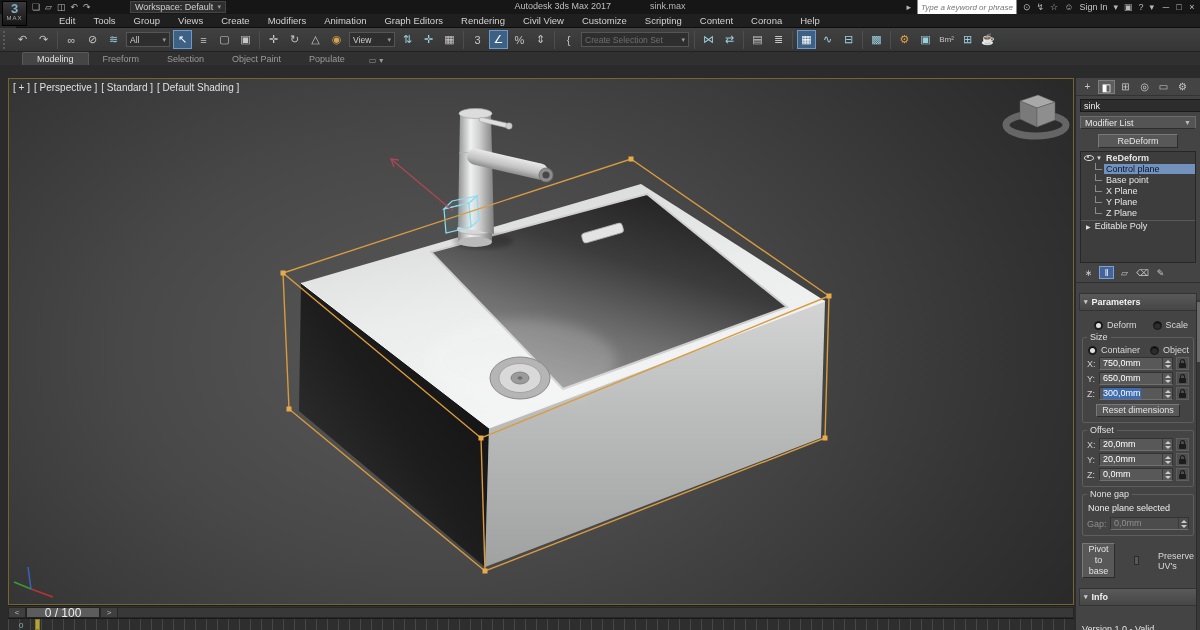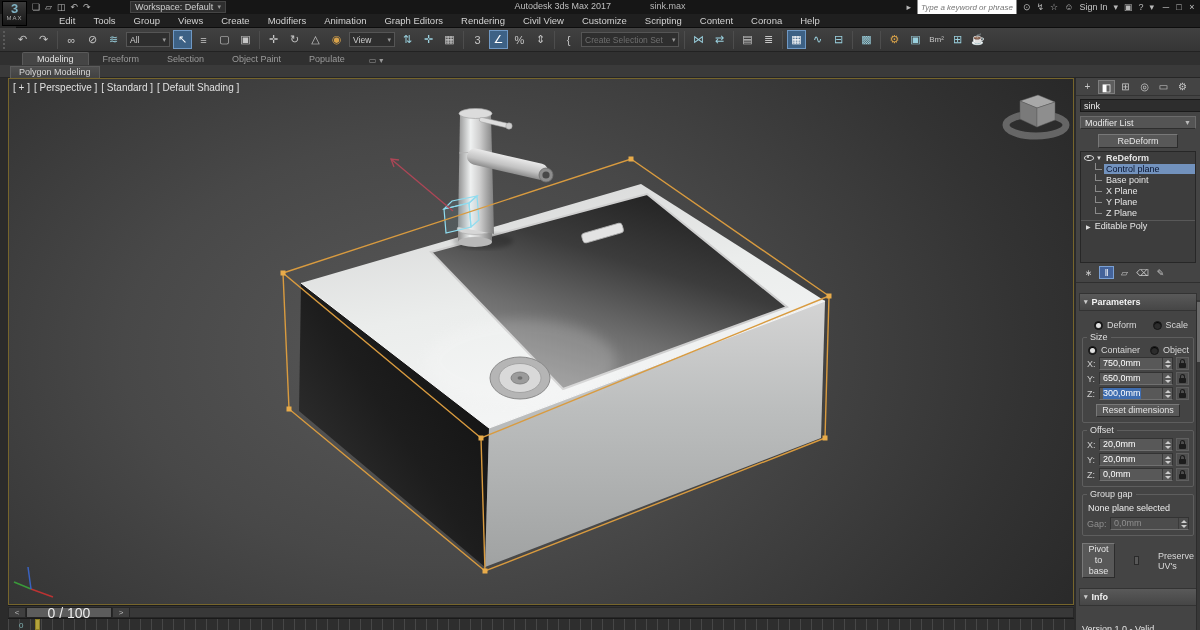--- a/index.html
+++ b/index.html
@@ -107,21 +107,21 @@
   .pivot-row{display:flex;align-items:center;gap:19px;margin:7px 0 0;}
   .checkbox{width:9px;height:9px;background:#585858;border:1px solid #2a2a2a;cursor:pointer;}
   .info-body{padding:4px 6px;}
   .info-ver{margin:10px 0 6px;color:#e4e4e4;}
   .info-btns{display:flex;gap:4px;}
   .info-btns .btn{flex:1;text-align:center;}
 
   
   .timeline{position:absolute;left:8px;top:605px;width:1066px;height:13px;background:#333;display:flex;align-items:center;border-top:1px solid #1c1c1c;}
   .tl-btn{width:18px;height:11px;background:#3f3f3f;border:1px solid #272727;color:#bbb;font-size:8px;text-align:center;line-height:9px;cursor:pointer;}
-  .tl-thumb{width:86px;height:11px;background:#5c5c5c;border:1px solid #222;color:#ececec;font-size:14px;text-align:center;line-height:10px;cursor:grab;}
+  .tl-thumb{width:74px;height:11px;background:#5c5c5c;border:1px solid #222;color:#ececec;font-size:12px;text-align:center;line-height:10px;cursor:grab;}
   .tl-track{flex:1;height:11px;background:#383838;border:1px solid #272727;border-left:none;cursor:pointer;}
   .trackbar{position:absolute;left:8px;top:618px;width:1066px;height:12px;background:#2e2e2e;background-image:repeating-linear-gradient(90deg,#474747 0 1px,transparent 1px 11px);border-top:1px solid #1a1a1a;cursor:pointer;}
   .tb-marker{position:absolute;left:27px;top:0;width:5px;height:100%;background:#b3a33c;border:1px solid #8e7f24;}
   .tb-origin{position:absolute;left:11px;top:2px;color:#7fb0b0;font-size:8px;}
 </style>
 </head>
 <body>
 
 <div id="app">
 
@@ -217,21 +217,21 @@
         <span class="tbi" style="color: rgb(154, 208, 222);">⇅</span>
         <span class="tbi" style="color: rgb(154, 208, 222);">✛</span>
         <span class="tbi">▦</span>
         <span class="tbsep"></span>
         <span class="tbi">3</span>
         <span class="tbi active">∠</span>
         <span class="tbi">%</span>
         <span class="tbi">⇕</span>
         <span class="tbsep"></span>
         <span class="tbi">{</span>
-        <span class="tbdd muted" style="width: 98px; gap: 6px;">
+        <span class="tbdd muted" style="width: 108px; gap: 6px;">
           <span>Create Selection Set</span>
           <span class="arr">▾</span>
         </span>
         <span class="tbsep"></span>
         <span class="tbi" style="color: rgb(154, 208, 222);">⋈</span>
         <span class="tbi" style="color: rgb(154, 208, 222);">⇄</span>
         <span class="tbsep"></span>
         <span class="tbi">▤</span>
         <span class="tbi">≣</span>
         <span class="tbsep"></span>
@@ -254,23 +254,20 @@
         <span class="rtab active">Modeling</span>
         <span class="rtab">Freeform</span>
         <span class="rtab">Selection</span>
         <span class="rtab">Object Paint</span>
         <span class="rtab">Populate</span>
       </span>
     <span class="rtab-extra">
       <span>▭</span>
       <span>▾</span>
     </span>
-  </div>
-  <div class="ribbon-panelrow">
-    <span class="rpanel-tab">Polygon Modeling</span>
   </div>
 
   <div class="viewport">
     <svg class="vpsvg" viewBox="8 78 1064 525">
       <defs>
         <linearGradient id="gTop" x1="0" y1="0" x2="0.4" y2="1">
           <stop offset="0" stop-color="#d2d2d2"></stop>
             <stop offset="0.55" stop-color="#ebedec"></stop>
             <stop offset="1" stop-color="#f4f5f5"></stop>
         </linearGradient>
@@ -557,21 +554,21 @@
                 <i class="dn"></i>
               </span>
             </span>
           <span class="lockbtn">
               <span class="padlock"></span>
             </span>
         </div>
       </div>
 
       <div class="group">
-        <span class="glabel">Group gap</span>
+        <span class="glabel">None gap</span>
         <div class="pg-status">None plane selected</div>
         <div class="spin-row">
           <span class="axis" style="width:20px;color:#8f8f8f;">Gap:</span>
           <span class="field muted">
               <span class="fv">0,0mm</span>
               <span class="spin">
                 <i class="up"></i>
                 <i class="dn"></i>
               </span>
             </span>

